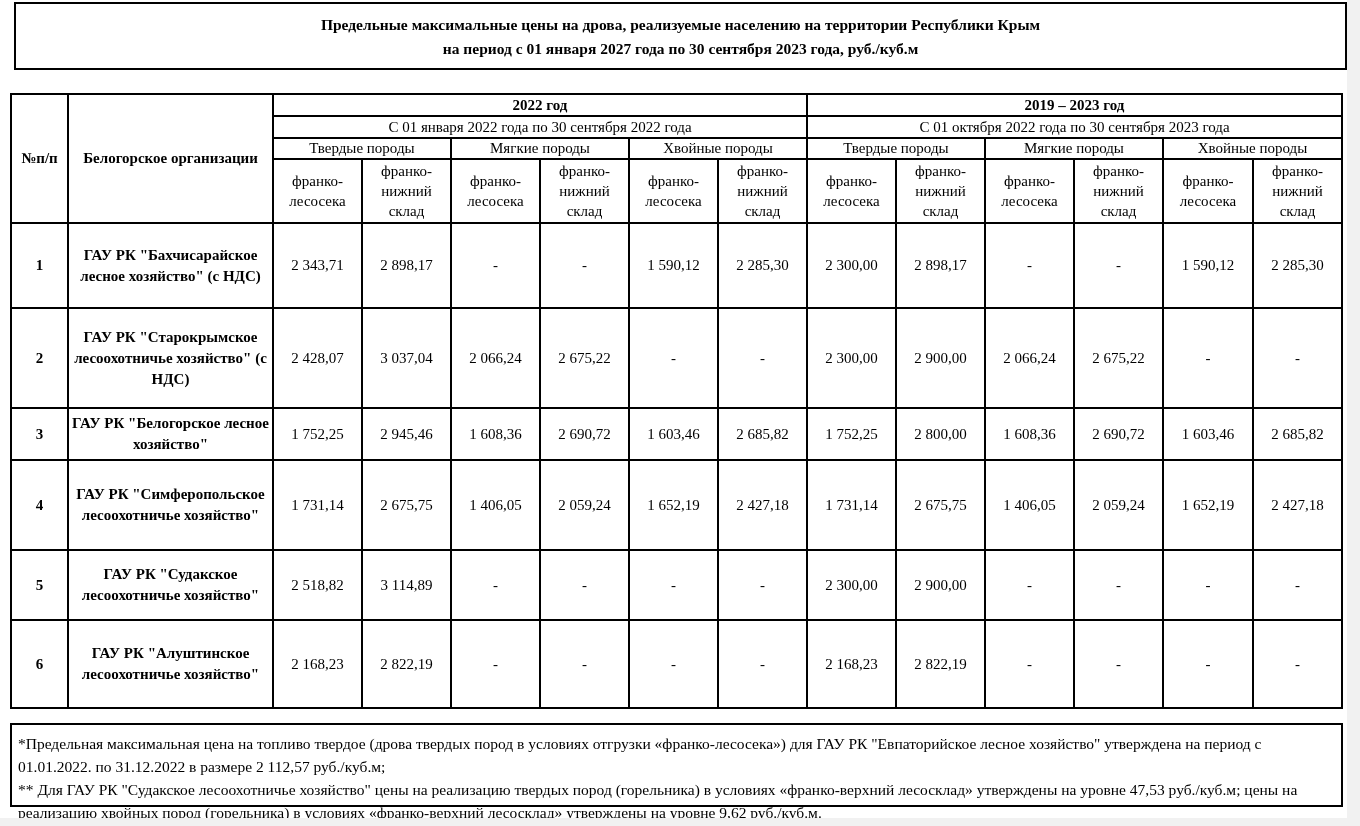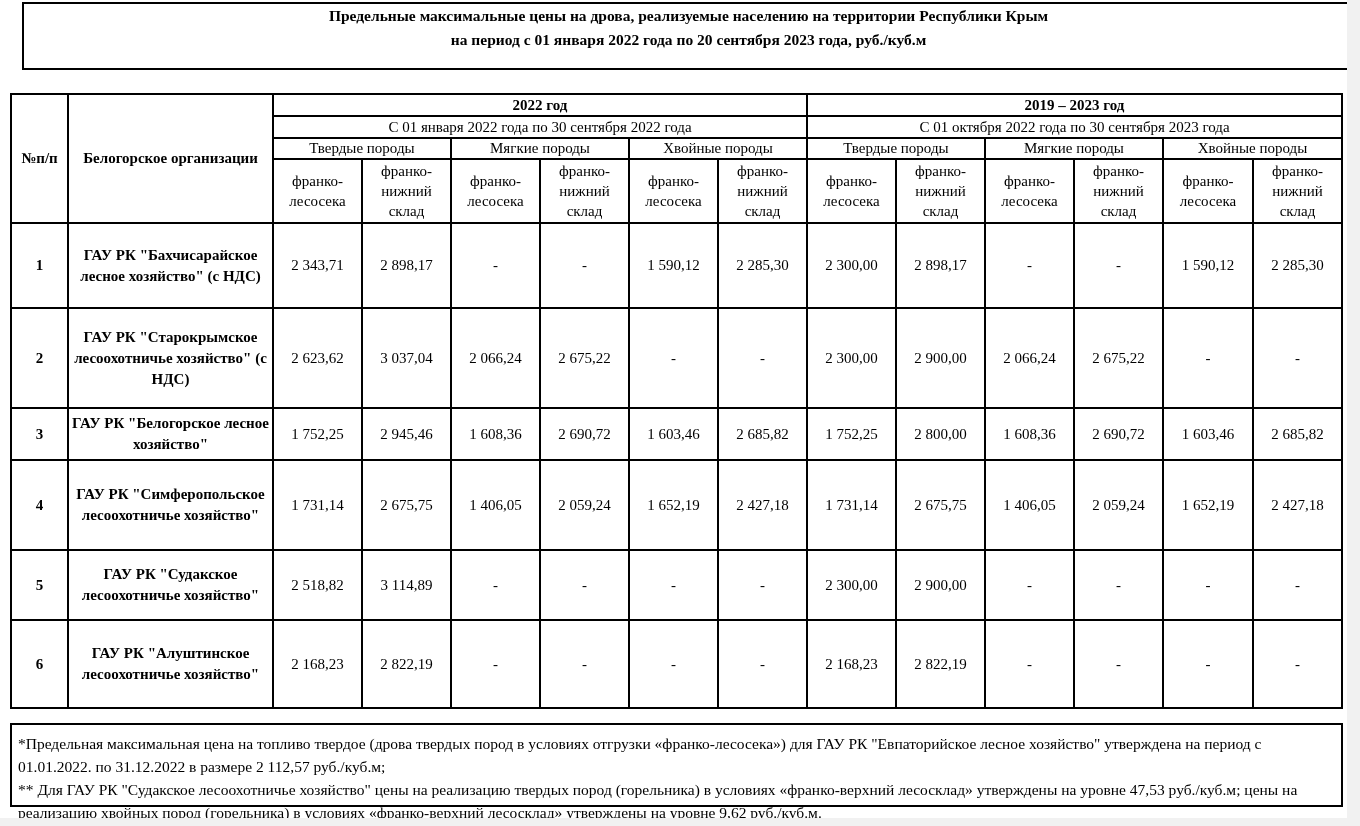--- a/index.html
+++ b/index.html
@@ -13,27 +13,28 @@
     position: absolute;
     top: 0;
     left: 0;
     width: 1347px;
     height: 818px;
     background: #ffffff;
     overflow: hidden;
   }
   .title-box {
     position: absolute;
-    left: 22px;
+    left: 14px;
     top: 2px;
     width: 1333px;
     height: 68px;
     box-sizing: border-box;
     border: 2px solid #000;
     text-align: center;
+    padding-top: 9px;
   }
   .title-box .t-line {
     font-weight: bold;
     font-size: 15.5px;
     line-height: 24px;
     color: #000;
   }
   table.price-table {
     position: absolute;
     left: 10px;
@@ -81,21 +82,21 @@
   }
   .notes-box .note { margin: 0; }
 </style>
 </head>
 <body>
 
 <div class="page">
 
   <div class="title-box">
     <div class="t-line">Предельные максимальные цены на дрова, реализуемые населению на территории Республики Крым</div>
-    <div class="t-line">на период с 01 января 2022 года по 20 сентября 2023 года, руб./куб.м</div>
+    <div class="t-line">на период с 01 января 2027 года по 30 сентября 2023 года, руб./куб.м</div>
   </div>
 
   <table class="price-table">
     <colgroup>
       <col style="width:57px">
       <col style="width:205px">
       <col style="width:89px">
         <col style="width:89px">
         <col style="width:89px">
         <col style="width:89px">
@@ -155,21 +156,21 @@
         <td class="price-cell">2 898,17</td>
         <td class="price-cell">-</td>
         <td class="price-cell">-</td>
         <td class="price-cell">1 590,12</td>
         <td class="price-cell">2 285,30</td>
       </tr>
 
       <tr style="height:100px">
         <td class="num-cell">2</td>
         <td class="org-cell">ГАУ РК "Старокрымское лесоохотничье хозяйство"  (с НДС)</td>
-        <td class="price-cell">2 623,62</td>
+        <td class="price-cell">2 428,07</td>
         <td class="price-cell">3 037,04</td>
         <td class="price-cell">2 066,24</td>
         <td class="price-cell">2 675,22</td>
         <td class="price-cell">-</td>
         <td class="price-cell">-</td>
         <td class="price-cell">2 300,00</td>
         <td class="price-cell">2 900,00</td>
         <td class="price-cell">2 066,24</td>
         <td class="price-cell">2 675,22</td>
         <td class="price-cell">-</td>

